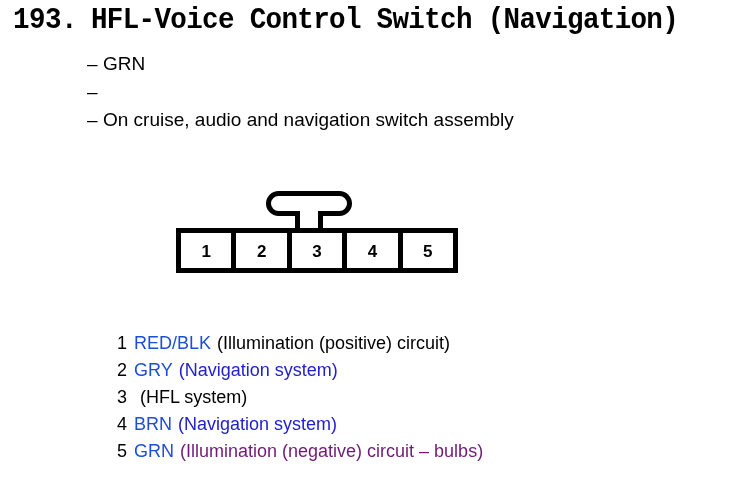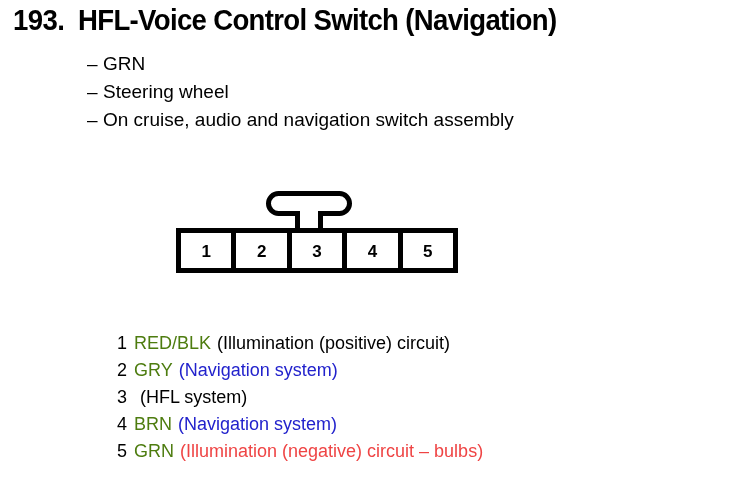--- a/index.html
+++ b/index.html
@@ -19,20 +19,21 @@
 
   
   #title-block {
     position: absolute;
     left: 13px;
     top: 4px;
     width: 726px;
     display: flex;
     align-items: baseline;
     white-space: nowrap;
+    font-family: Liberation Mono, monospace;
   }
   #title-number {
     font-size: 29px;
     font-weight: bold;
     letter-spacing: -0.6px;
     transform: scaleX(0.95);
     transform-origin: left center;
   }
   #title-text {
     font-size: 29px;
@@ -155,42 +156,41 @@
     align-items: baseline;
     font-size: 18px;
     line-height: 27px;
     white-space: nowrap;
   }
   .legend-index {
     flex: 0 0 17px;
     text-align: left;
   }
   .legend-wire {
-    color: #4d7c0f;
+    color: #1d4ed8;
   }
   .legend-desc {
     margin-left: 6px;
   }
 </style>
 </head>
 <body>
 
 <div id="title-block">
   <span id="title-number">193.</span>
   <span id="title-text">HFL-Voice Control Switch (Navigation)</span>
 </div>
 
 <div id="spec-list">
   <div class="spec-row">
     <span class="spec-dash">–</span>
     <span class="spec-label">GRN</span>
   </div>
   <div class="spec-row">
     <span class="spec-dash">–</span>
-    <span class="spec-label">Steering wheel</span>
   </div>
   <div class="spec-row">
     <span class="spec-dash">–</span>
     <span class="spec-label">On cruise, audio and navigation switch assembly</span>
   </div>
 </div>
 
 <div id="connector-diagram">
 
   <div id="connector-latch">
@@ -235,15 +235,15 @@
     <span class="legend-desc" style="color: #000000;">(HFL system)</span>
   </div>
   <div class="legend-row">
     <span class="legend-index">4</span>
     <span class="legend-wire">BRN</span>
     <span class="legend-desc" style="color: rgb(34, 34, 204);">(Navigation system)</span>
   </div>
   <div class="legend-row">
     <span class="legend-index">5</span>
     <span class="legend-wire">GRN</span>
-    <span class="legend-desc" style="color: #ef4444;">(Illumination (negative) circuit – bulbs)</span>
+    <span class="legend-desc" style="color: #701a75;">(Illumination (negative) circuit – bulbs)</span>
   </div>
 </div>
 
 </body></html>

